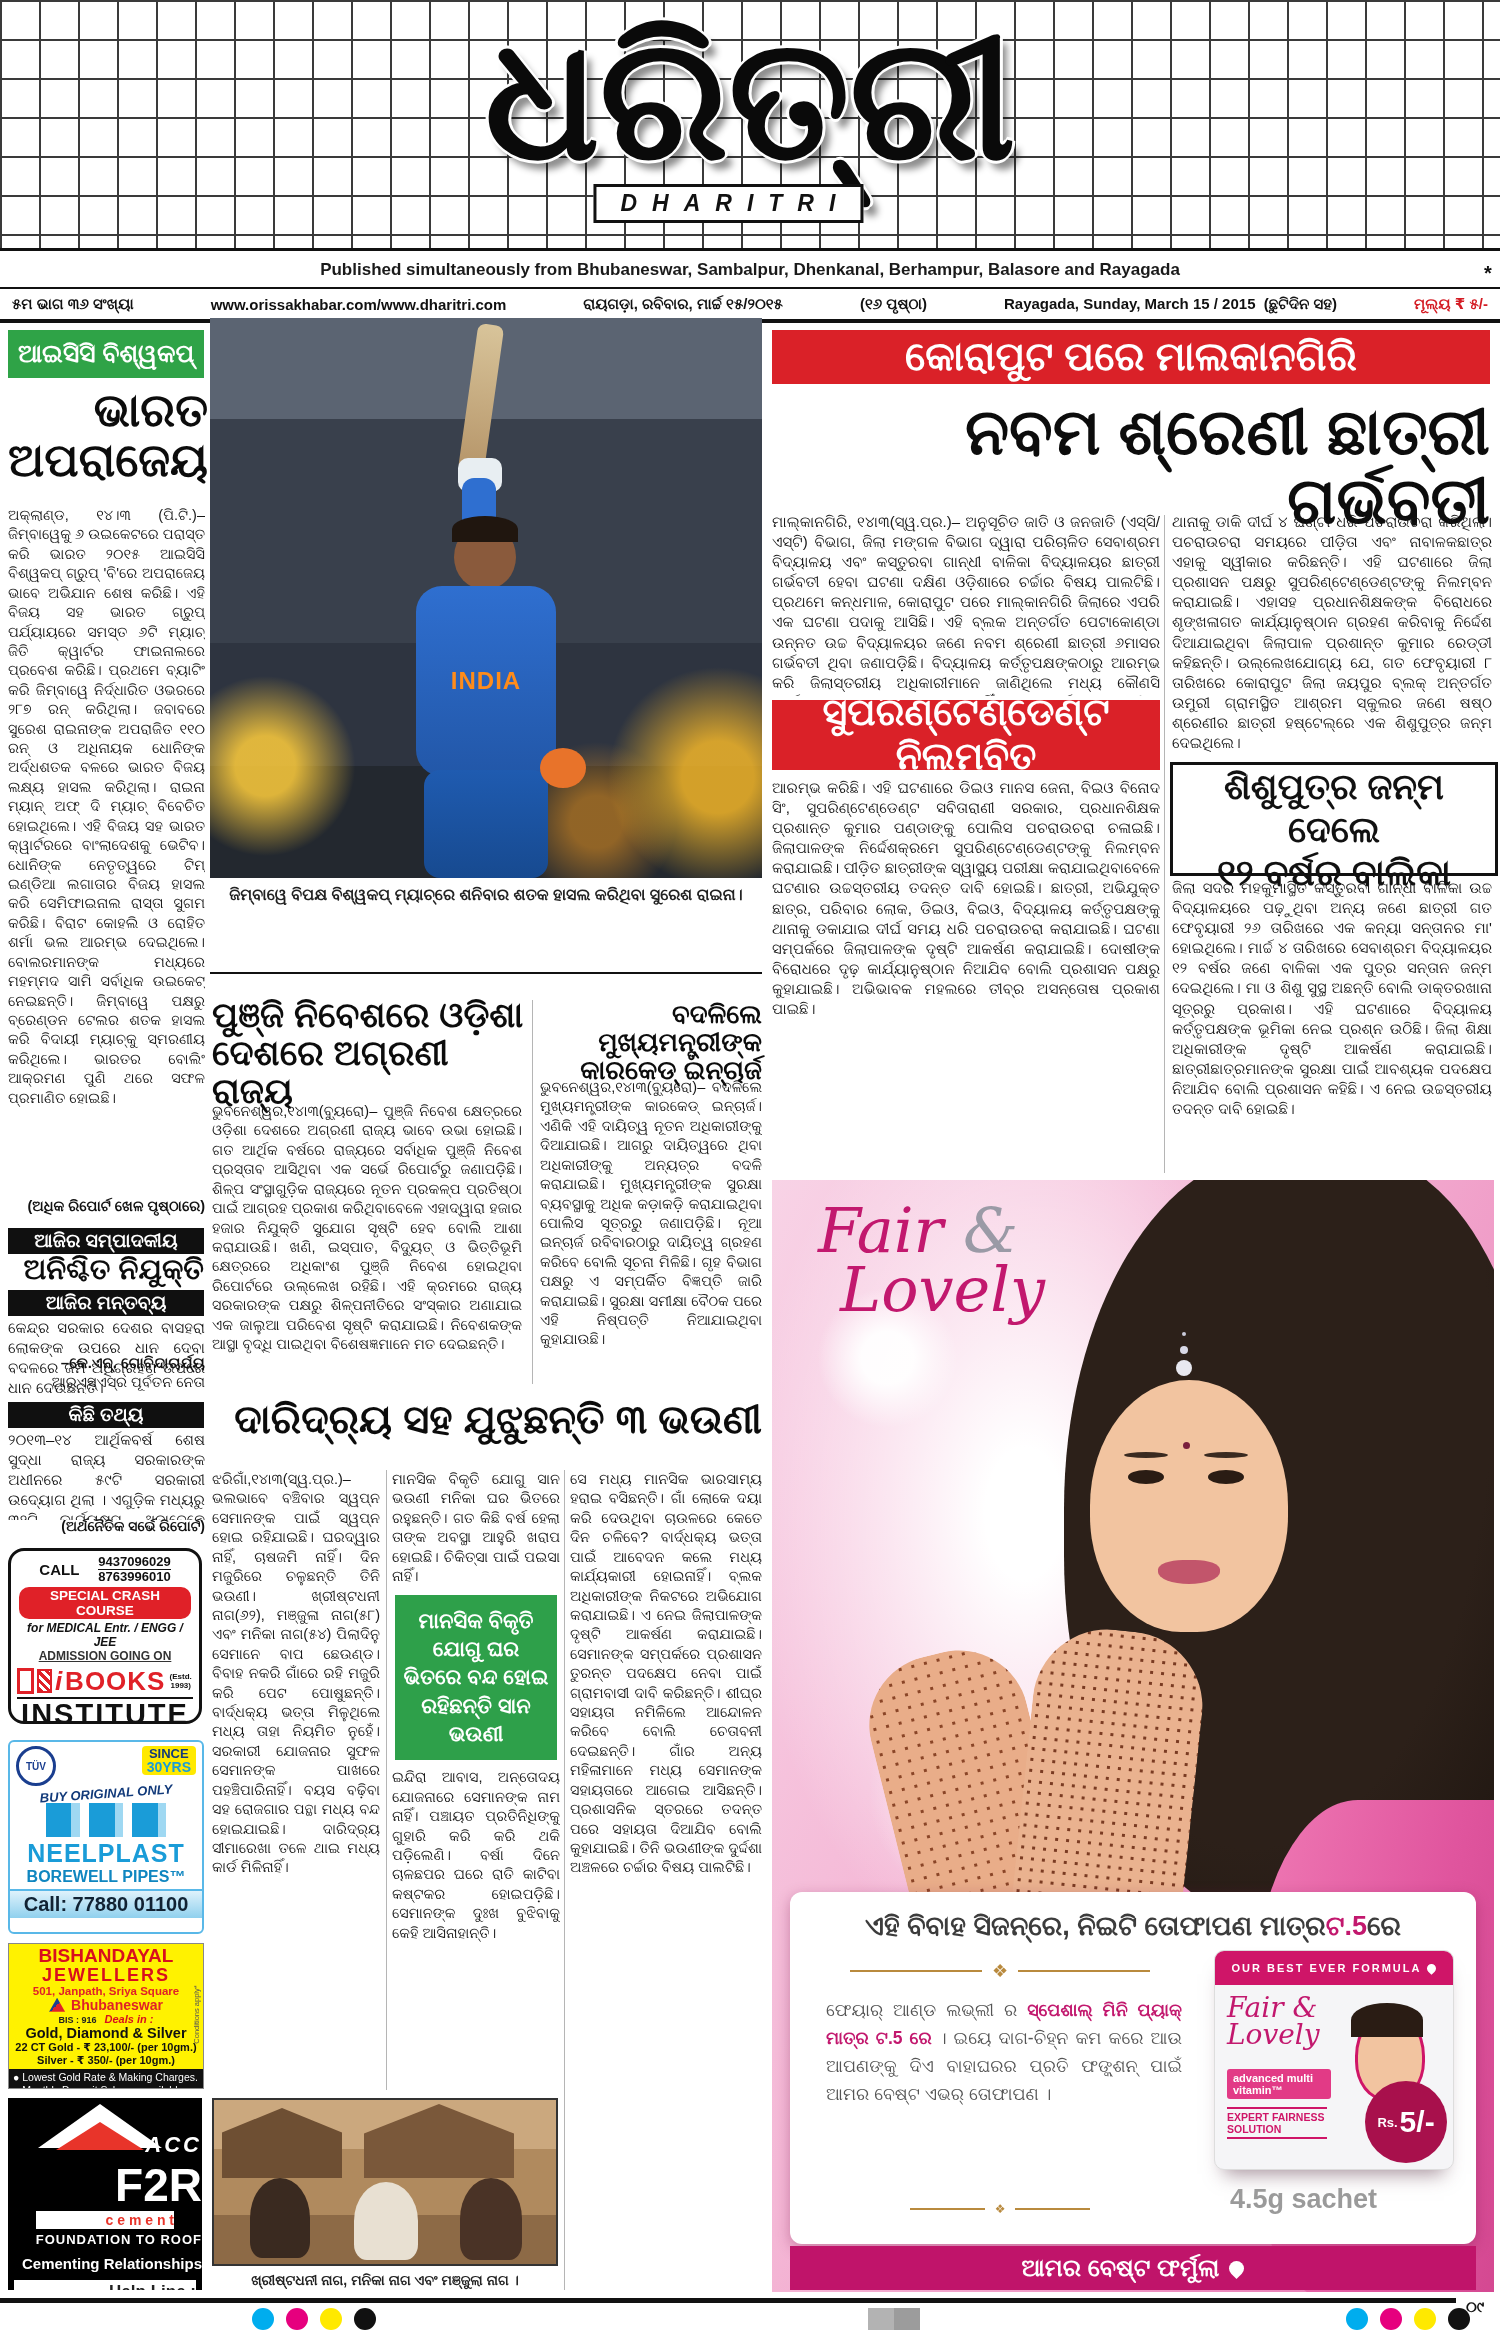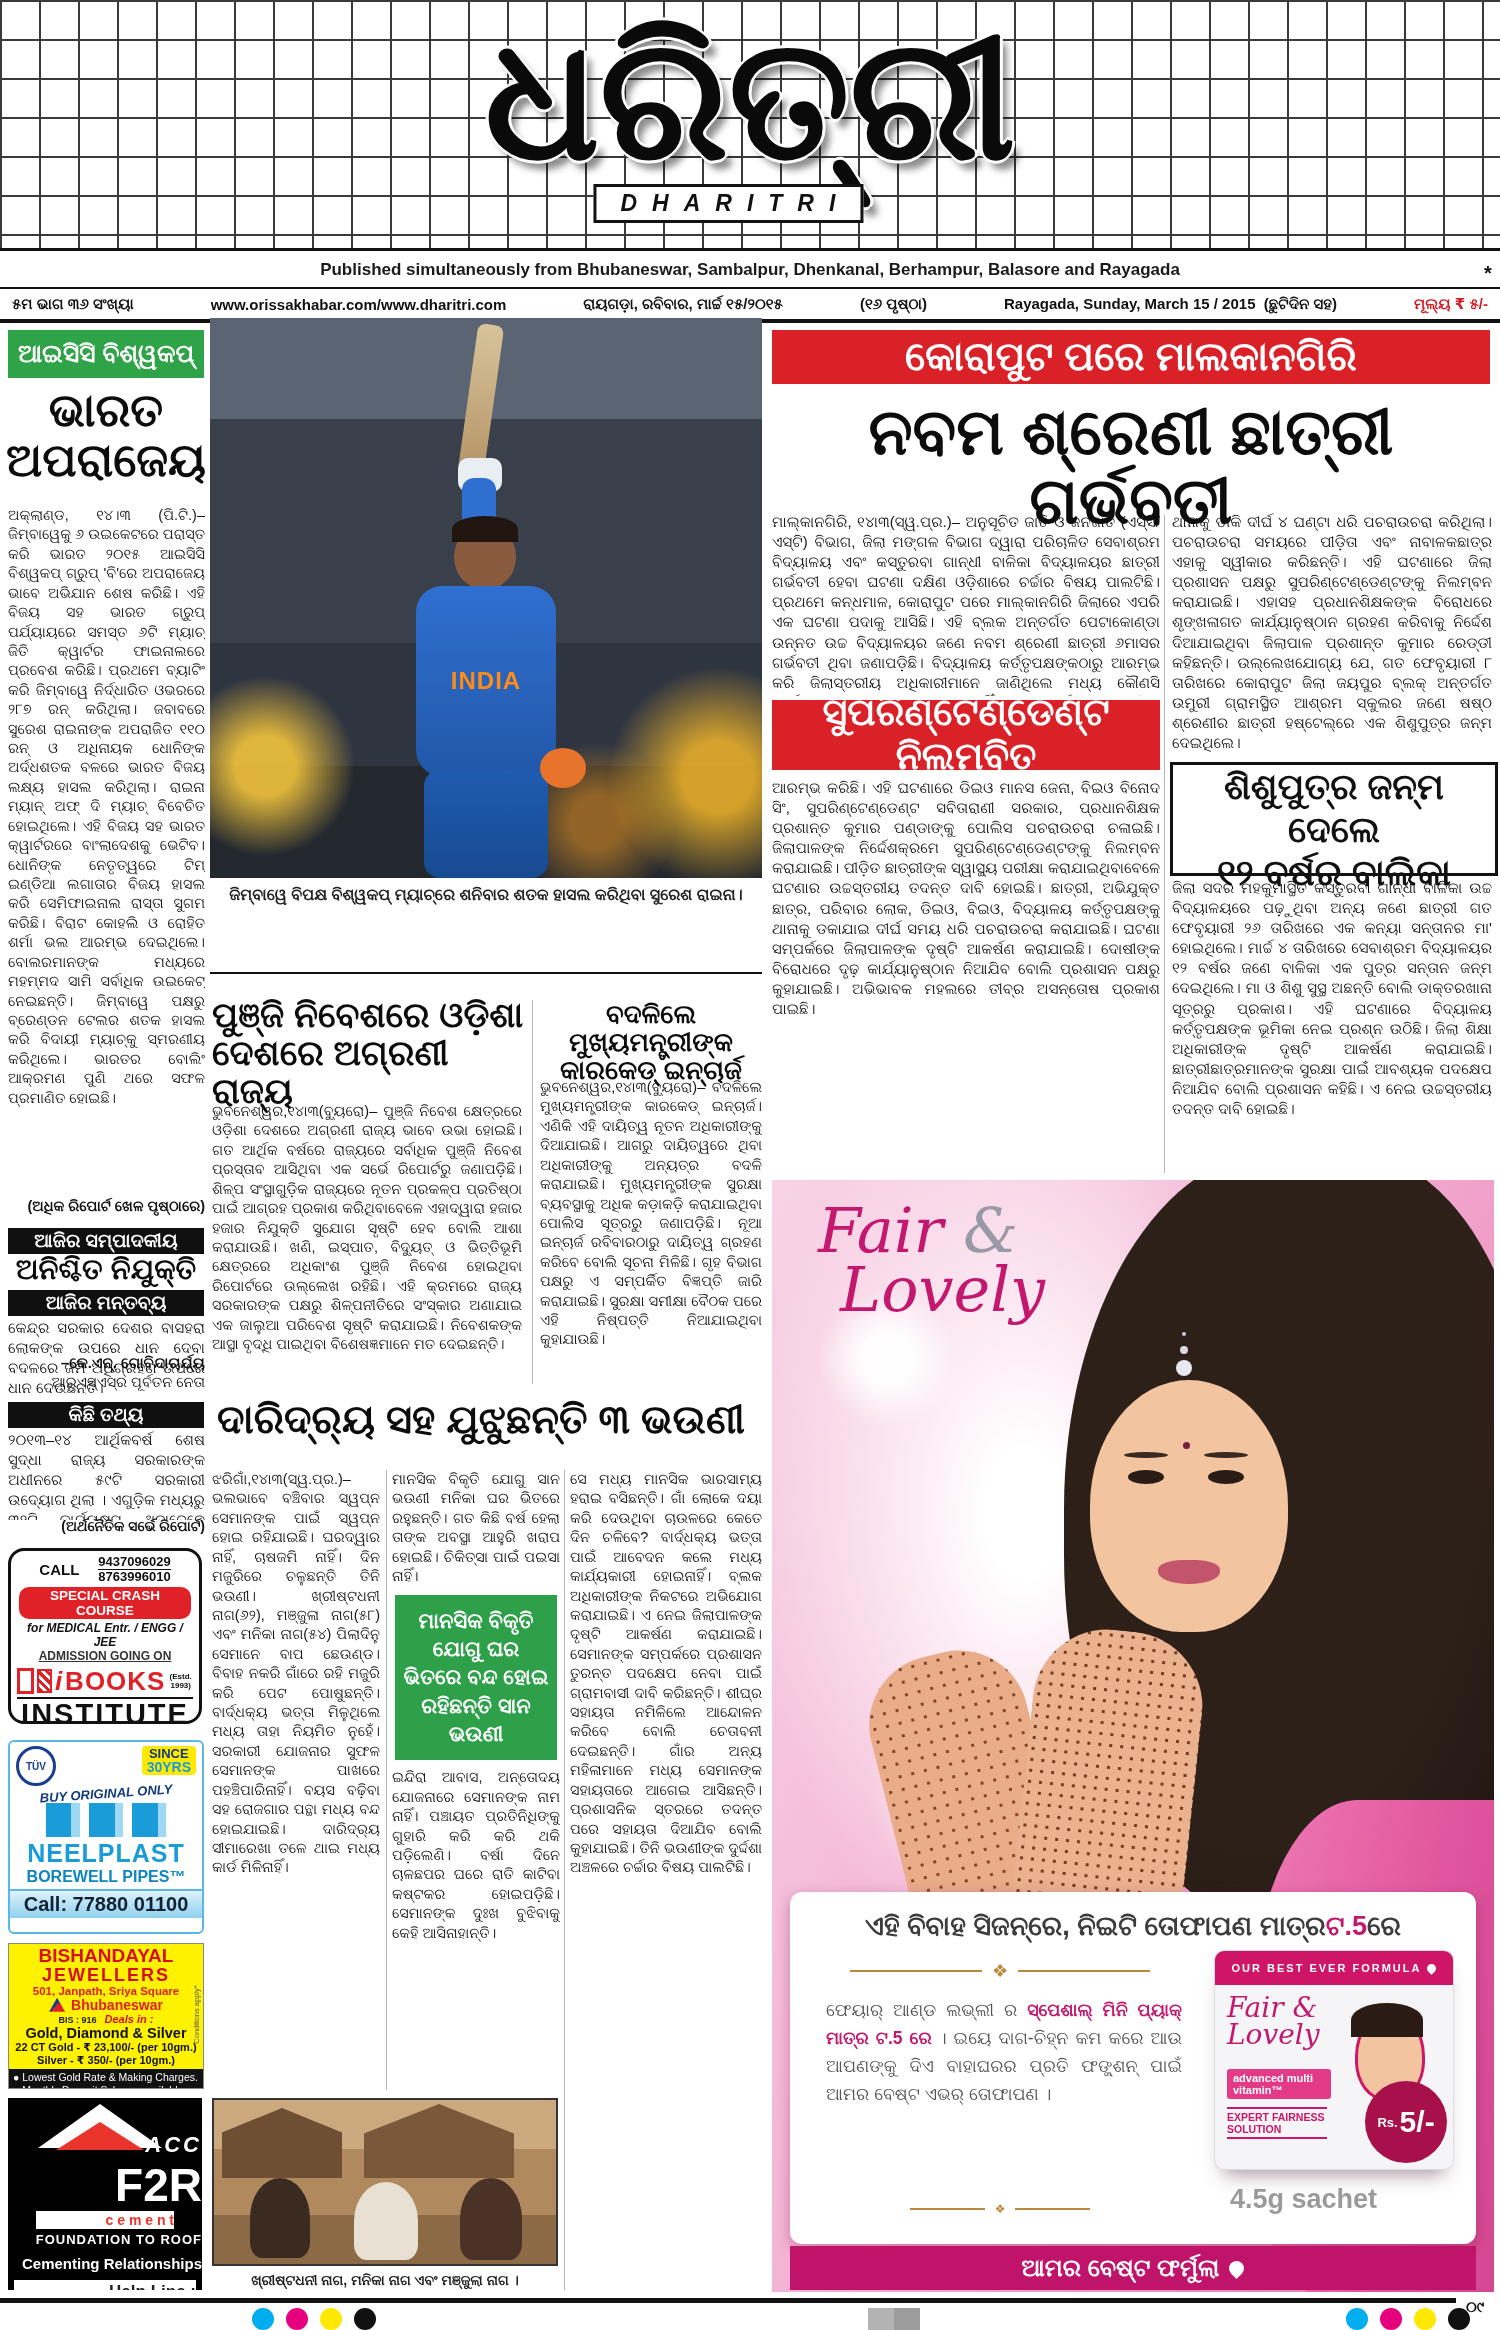--- a/index.html
+++ b/index.html
@@ -18,21 +18,21 @@
   .published{font-size:17px;font-weight:600;text-align:center;color:#1a1a1a}
   .datebar{border-top:2px solid #111;border-bottom:4px solid #111;display:flex;
         align-items:center;justify-content:space-between;padding:3px 12px;font-size:15px;font-weight:600}
   .price{color:#d41c24;font-weight:bold}
   
   .kicker-green{background:#2fa347;color:#fff;font-weight:bold;font-size:25px;text-align:center;
         display:flex;align-items:center;justify-content:center}
   .kicker-red{background:#da2128;color:#fff;font-weight:bold;font-size:40px;text-align:center;
         display:flex;align-items:center;justify-content:center}
   .black-banner{background:#101010;color:#fff;font-weight:bold;font-size:19px;text-align:center;padding:2px 0}
-  .hl{font-weight:800;color:#0c0c0c;text-align:center;line-height:1.08}
+  .hl{font-weight:800;color:#0c0c0c;text-align:right;line-height:1.08}
   .redbox-hl{background:#da2128;color:#fff;font-weight:800;font-size:38px;text-align:center;
         display:flex;align-items:center;justify-content:center}
   .boxed-hl{border:3px solid #111;font-weight:800;font-size:36px;text-align:center;line-height:1.2;
         display:flex;flex-direction:column;justify-content:space-between}
   .greenbox{background:#2ea04a;color:#fff;font-weight:bold;font-size:21px;text-align:center;
         padding:12px 6px;line-height:1.35;margin:8px 3px}
   
   .nb{font-size:14.5px;line-height:1.34;text-align:justify;overflow:hidden;color:#151515}
   .cap{font-size:16px;font-weight:600;text-align:center;color:#222}
   .vrule{background:#b5b5b5;width:1px}

